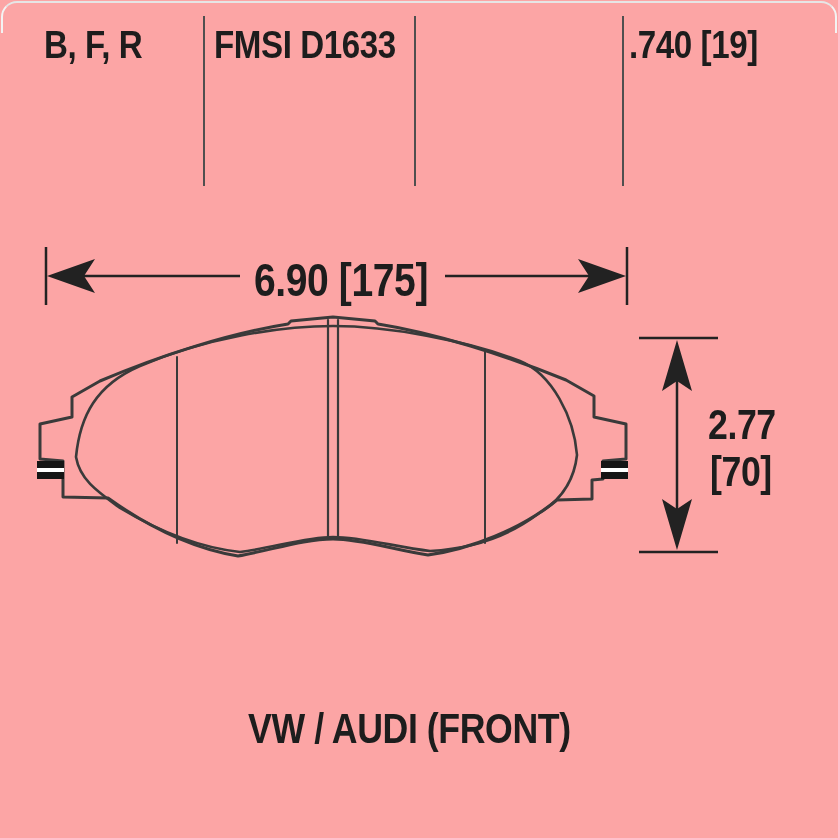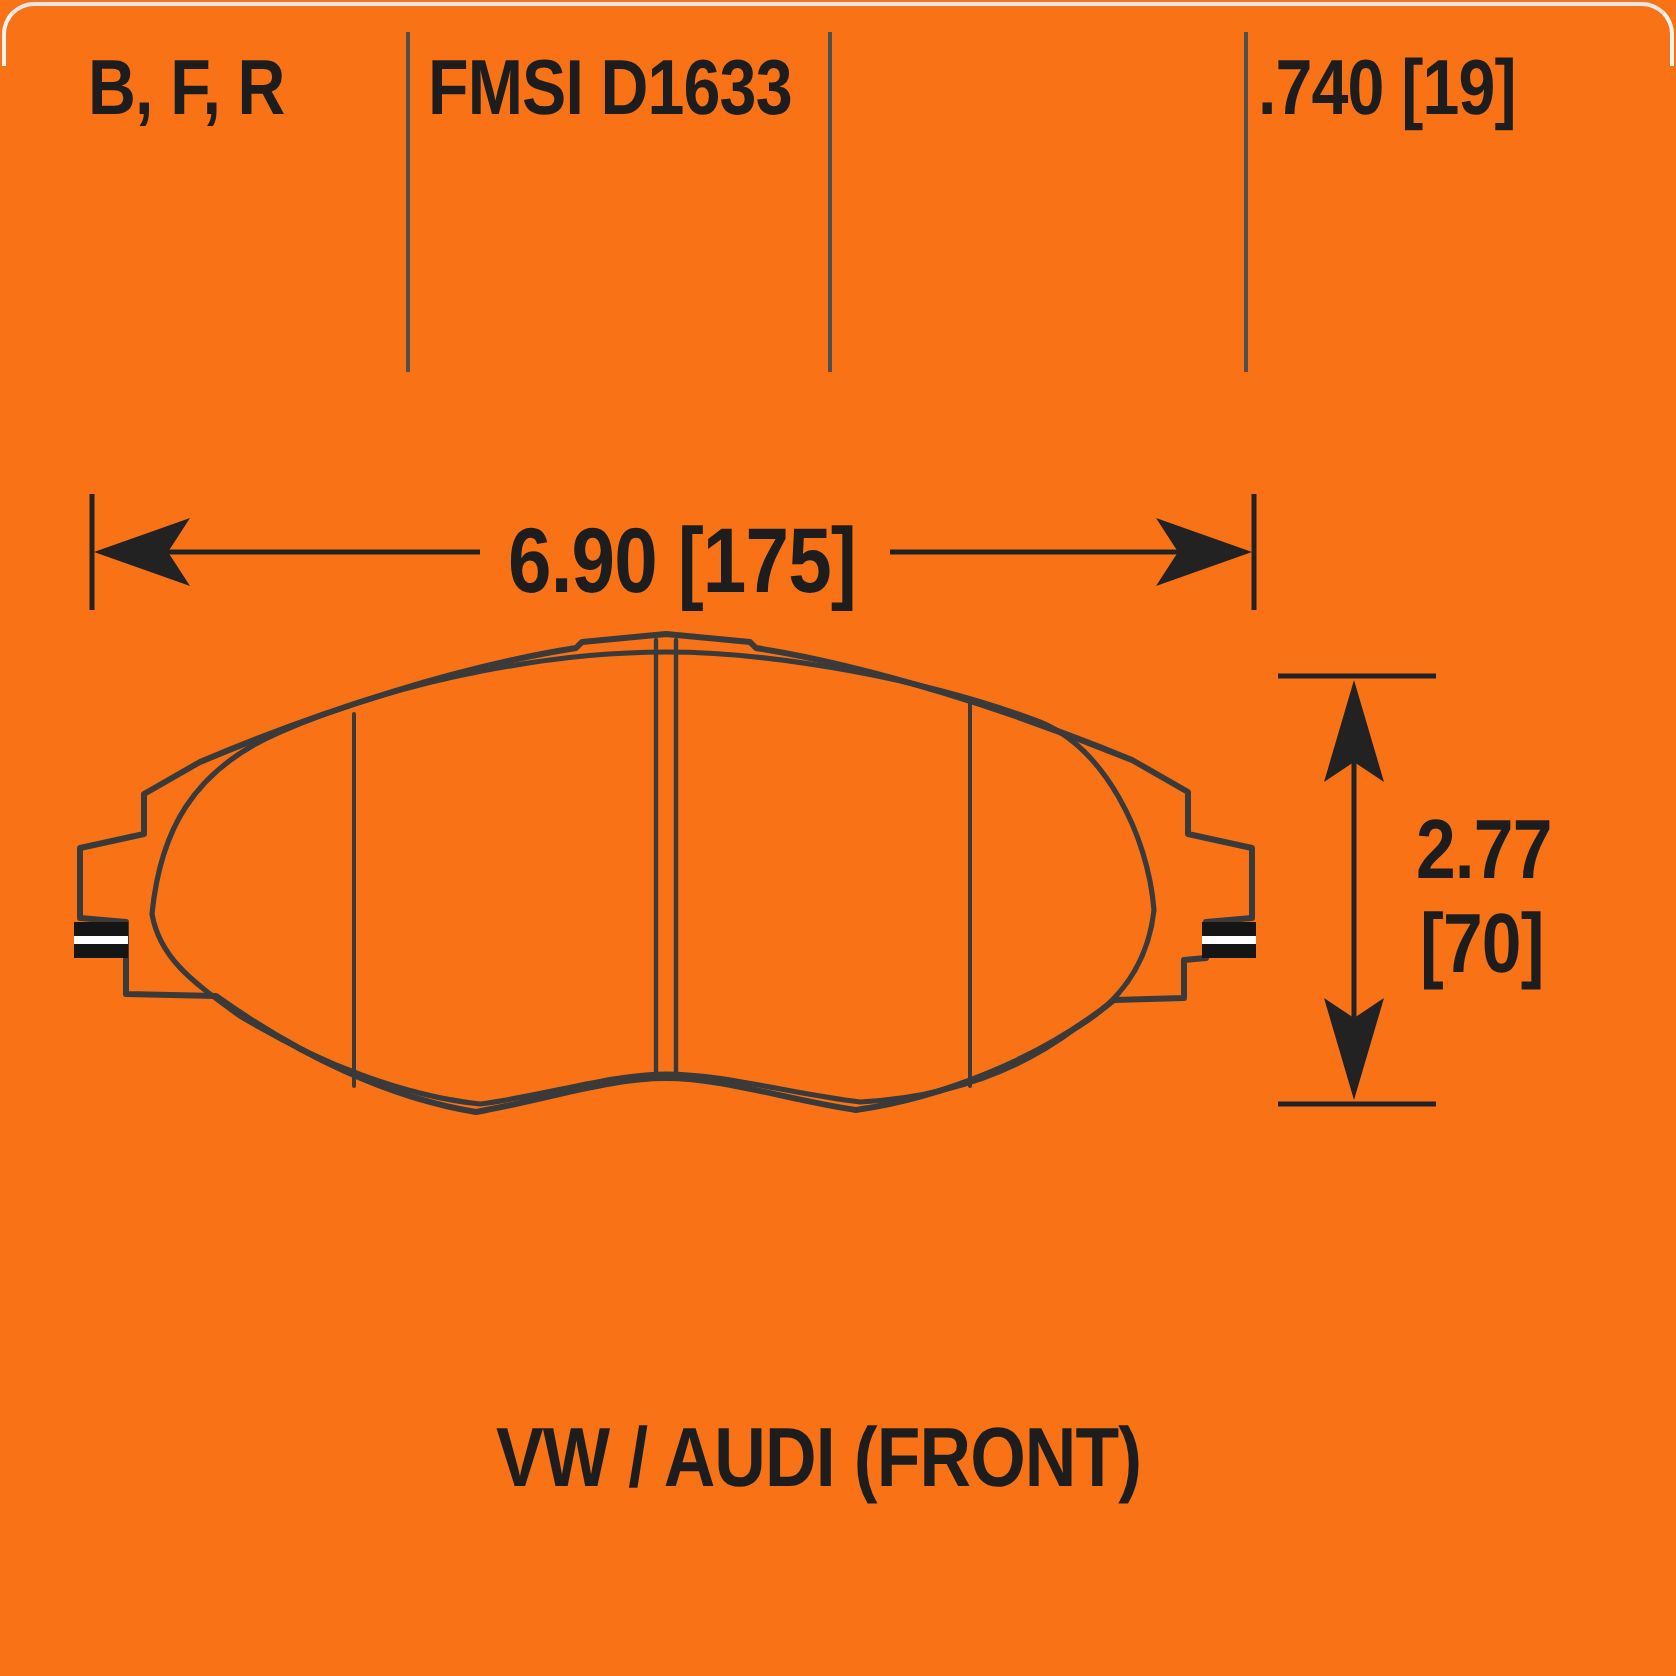--- a/index.html
+++ b/index.html
@@ -1,19 +1,19 @@
 <!DOCTYPE html>
 <html><head>
 <meta charset="utf-8">
 <style>
   html,body{margin:0;padding:0;background:#ffffff;}
   #canvas{
     position:relative;
     width:838px;height:838px;
-    background:#f97316;
+    background:#fca5a5;
     overflow:hidden;
     font-family:"Liberation Sans",sans-serif;
   }
   .img-top-border{
     position:absolute;top:1px;left:1px;right:1px;height:30px;
     border-top:2px solid #e6e6e6;
     border-left:2px solid #f3f3f3;
     border-right:2px solid #f3f3f3;
     border-radius:16px 16px 0 0;
     pointer-events:none;

